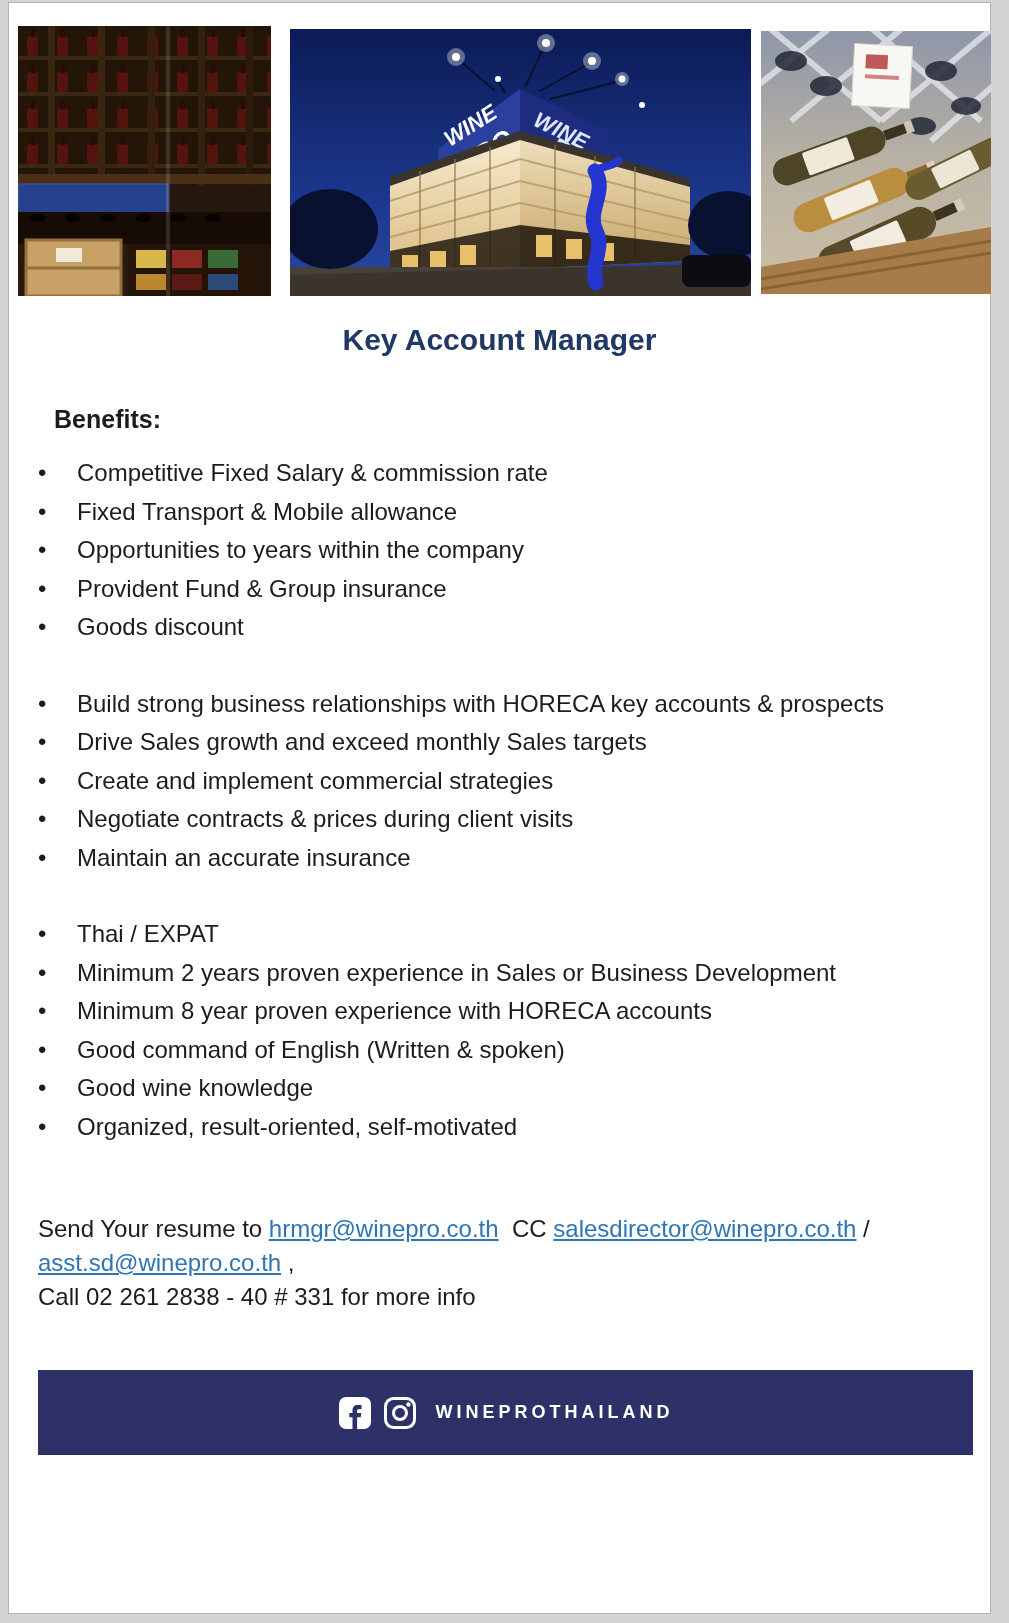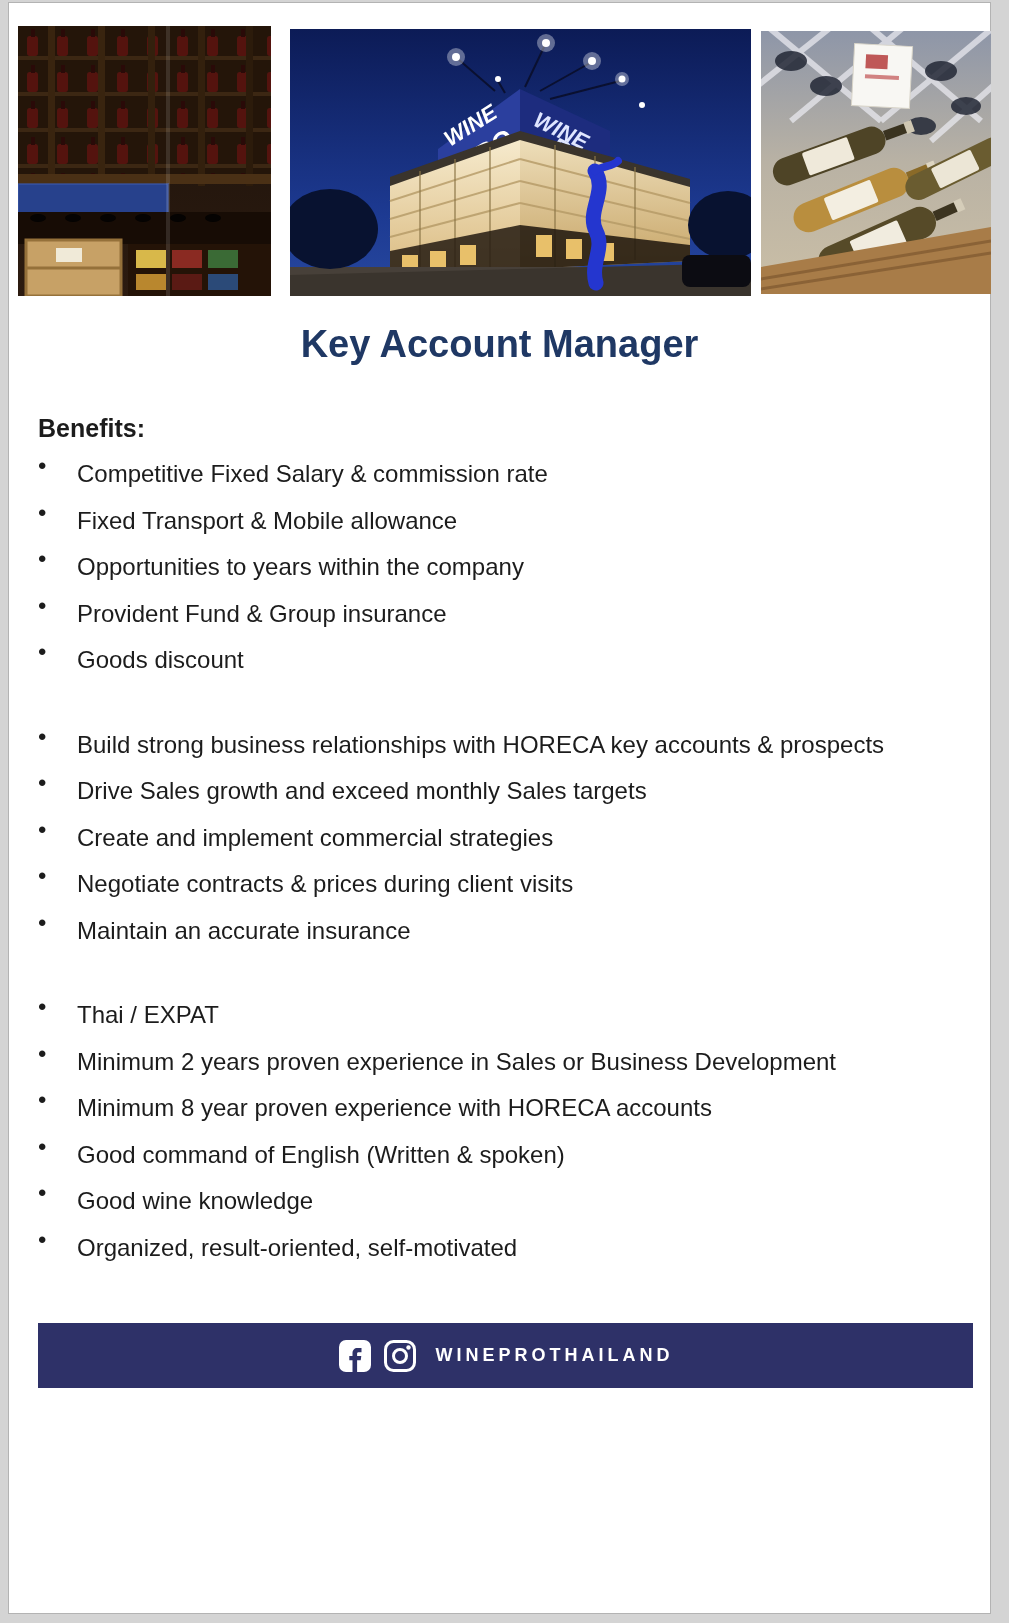--- a/index.html
+++ b/index.html
@@ -7,36 +7,36 @@
   .sheet{position:absolute;left:8px;top:2px;width:983px;height:1612px;background:#ffffff;
          border:1px solid #b3b3b3;box-sizing:border-box;}
   
   .photos{display:flex;align-items:flex-start;padding-top:23px;}
   .photo{flex:none;overflow:hidden;background:#222;}
   .photo svg{display:block;}
   #photo1{width:253px;height:270px;margin-left:9px;}
   #photo2{width:461px;height:267px;margin-left:19px;margin-top:3px;}
   #photo3{width:230px;height:263px;margin-left:10px;margin-top:5px;}
   
-  .title{margin-top:27px;text-align:center;font-size:38px;font-weight:bold;color:#1f3864;}
+  .title{margin-top:27px;text-align:center;font-size:30px;font-weight:bold;color:#1f3864;}
   
   .content{padding:0 22px 0 29px;color:#1c1c1c;}
   .section{margin-top:38px;}
   .section:first-of-type{margin-top:43px;}
-  .section h2{margin:0;font-size:25px;font-weight:bold;color:#1c1c1c;line-height:38px;}
+  .section h2{margin:16px;font-size:25px;font-weight:bold;color:#1c1c1c;line-height:38px;}
   ul.bullets{list-style:none;margin:0;padding:0;font-size:24px;line-height:38.5px;}
   ul.bullets li{display:flex;}
   ul.bullets .bullet{flex:none;width:39px;}
-  ul.bullets .btext{flex:1;margin-top:8px;}
+  ul.bullets .btext{flex:1;}
   
   .contact{margin-top:66px;font-size:24px;line-height:34px;color:#1c1c1c;}
   .contact p{margin:0;}
   a.email-link{color:#2e75b6;text-decoration:underline;cursor:pointer;}
   
-  .footerbar{margin:56px auto 0;margin-left:29px;width:935px;height:65px;background:#2e3168;
+  .footerbar{margin:56px auto 0;margin-left:29px;width:935px;height:85px;background:#2e3168;
              display:flex;align-items:center;justify-content:center;gap:13px;}
   .footerbar .social{display:flex;align-items:center;gap:11px;}
   .handle{color:#ffffff;font-size:18px;font-weight:bold;letter-spacing:4px;margin-left:6px;}
 </style>
 </head>
 <body>
 
 <div class="page">
   <div class="sheet">
 
@@ -320,20 +320,25 @@
               <span class="bullet">•</span>
               <span class="btext">Good wine knowledge</span>
             </li>
             <li>
               <span class="bullet">•</span>
               <span class="btext">Organized, result-oriented, self-motivated</span>
             </li>
           </ul>
       </div>
 
+      <div class="contact">
+        <p><span>Send Your resume to </span><a class="email-link">hrmgr@winepro.co.th</a><span style="white-space:pre">  CC </span><a class="email-link">salesdirector@winepro.co.th</a><span> /</span></p>
+        <p><a class="email-link">asst.sd@winepro.co.th</a><span> ,</span></p>
+        <p>Call 02 261 2838 - 40 # 331 for more info</p>
+      </div>
     </div>
 
     <div class="footerbar">
       <span class="social">
         <svg width="34" height="34" viewBox="0 0 34 34">
           <rect x="1" y="1" width="32" height="32" rx="7" fill="#ffffff"></rect>
           <path d="M19.5 9 h4 v4.2 h-3 c-0.9 0-1.4 0.5-1.4 1.5 v2.3 h4.2 l-0.6 4.2 h-3.6 V33 h-4.6 V21.2 h-3.2 v-4.2 h3.2 v-2.8 c0-3.2 1.9-5.2 5-5.2 z" fill="#2e3168"></path>
         </svg>
         <svg width="34" height="34" viewBox="0 0 34 34">
           <rect x="2.5" y="2.5" width="29" height="29" rx="8" fill="none" stroke="#ffffff" stroke-width="3"></rect>

